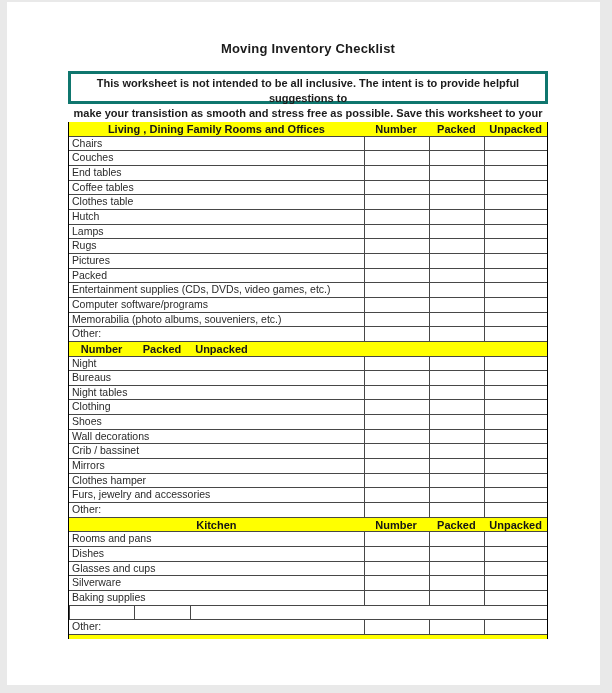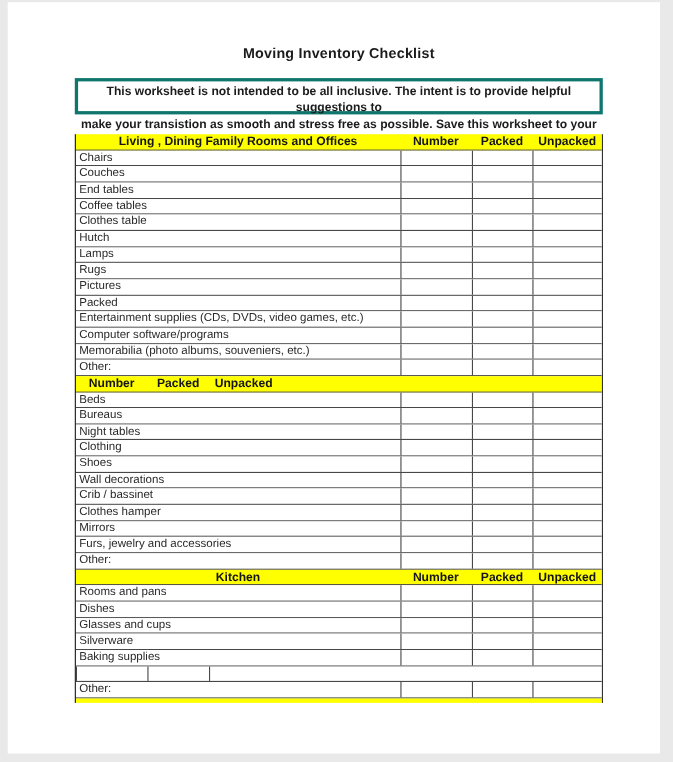--- a/index.html
+++ b/index.html
@@ -188,21 +188,21 @@
       <div class="cell col0 blank"></div>
       <div class="cell col1 blank"></div>
       <div class="cell col2 blank"></div>
     </div>
     <div class="row header-row">
       <div class="cell col0">Number</div>
       <div class="cell col1">Packed</div>
       <div class="cell col2">Unpacked</div>
     </div>
     <div class="row item-row">
-      <div class="cell item item-label">Beds</div>
+      <div class="cell item item-label">Night</div>
       <div class="cell col0 blank"></div>
       <div class="cell col1 blank"></div>
       <div class="cell col2 blank"></div>
     </div>
     <div class="row item-row">
       <div class="cell item item-label">Bureaus</div>
       <div class="cell col0 blank"></div>
       <div class="cell col1 blank"></div>
       <div class="cell col2 blank"></div>
     </div>
@@ -230,27 +230,27 @@
       <div class="cell col1 blank"></div>
       <div class="cell col2 blank"></div>
     </div>
     <div class="row item-row">
       <div class="cell item item-label">Crib / bassinet</div>
       <div class="cell col0 blank"></div>
       <div class="cell col1 blank"></div>
       <div class="cell col2 blank"></div>
     </div>
     <div class="row item-row">
+      <div class="cell item item-label">Mirrors</div>
+      <div class="cell col0 blank"></div>
+      <div class="cell col1 blank"></div>
+      <div class="cell col2 blank"></div>
+    </div>
+    <div class="row item-row">
       <div class="cell item item-label">Clothes hamper</div>
-      <div class="cell col0 blank"></div>
-      <div class="cell col1 blank"></div>
-      <div class="cell col2 blank"></div>
-    </div>
-    <div class="row item-row">
-      <div class="cell item item-label">Mirrors</div>
       <div class="cell col0 blank"></div>
       <div class="cell col1 blank"></div>
       <div class="cell col2 blank"></div>
     </div>
     <div class="row item-row">
       <div class="cell item item-label">Furs, jewelry and accessories</div>
       <div class="cell col0 blank"></div>
       <div class="cell col1 blank"></div>
       <div class="cell col2 blank"></div>
     </div>

